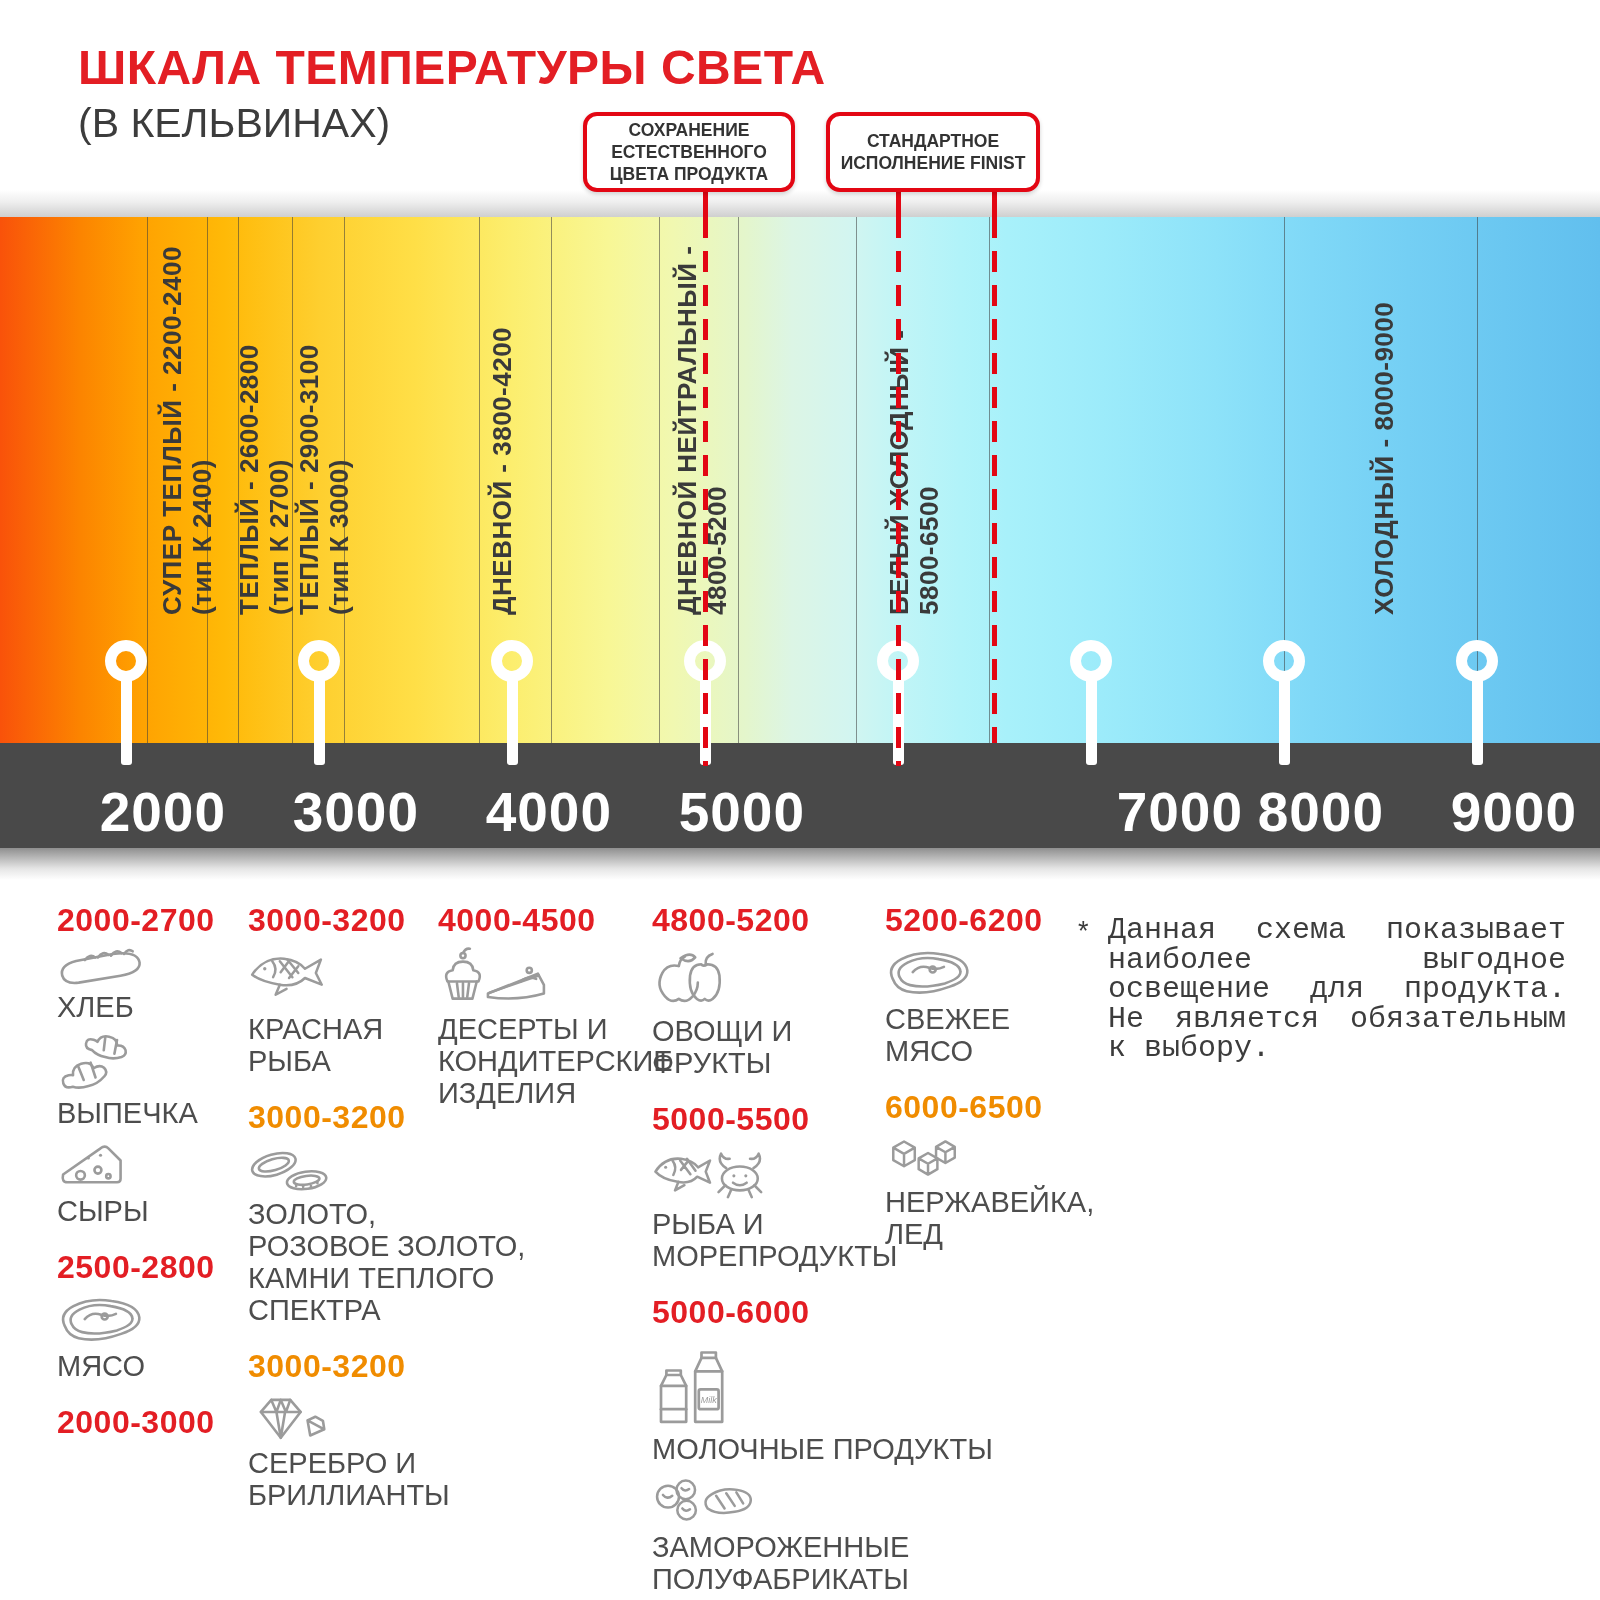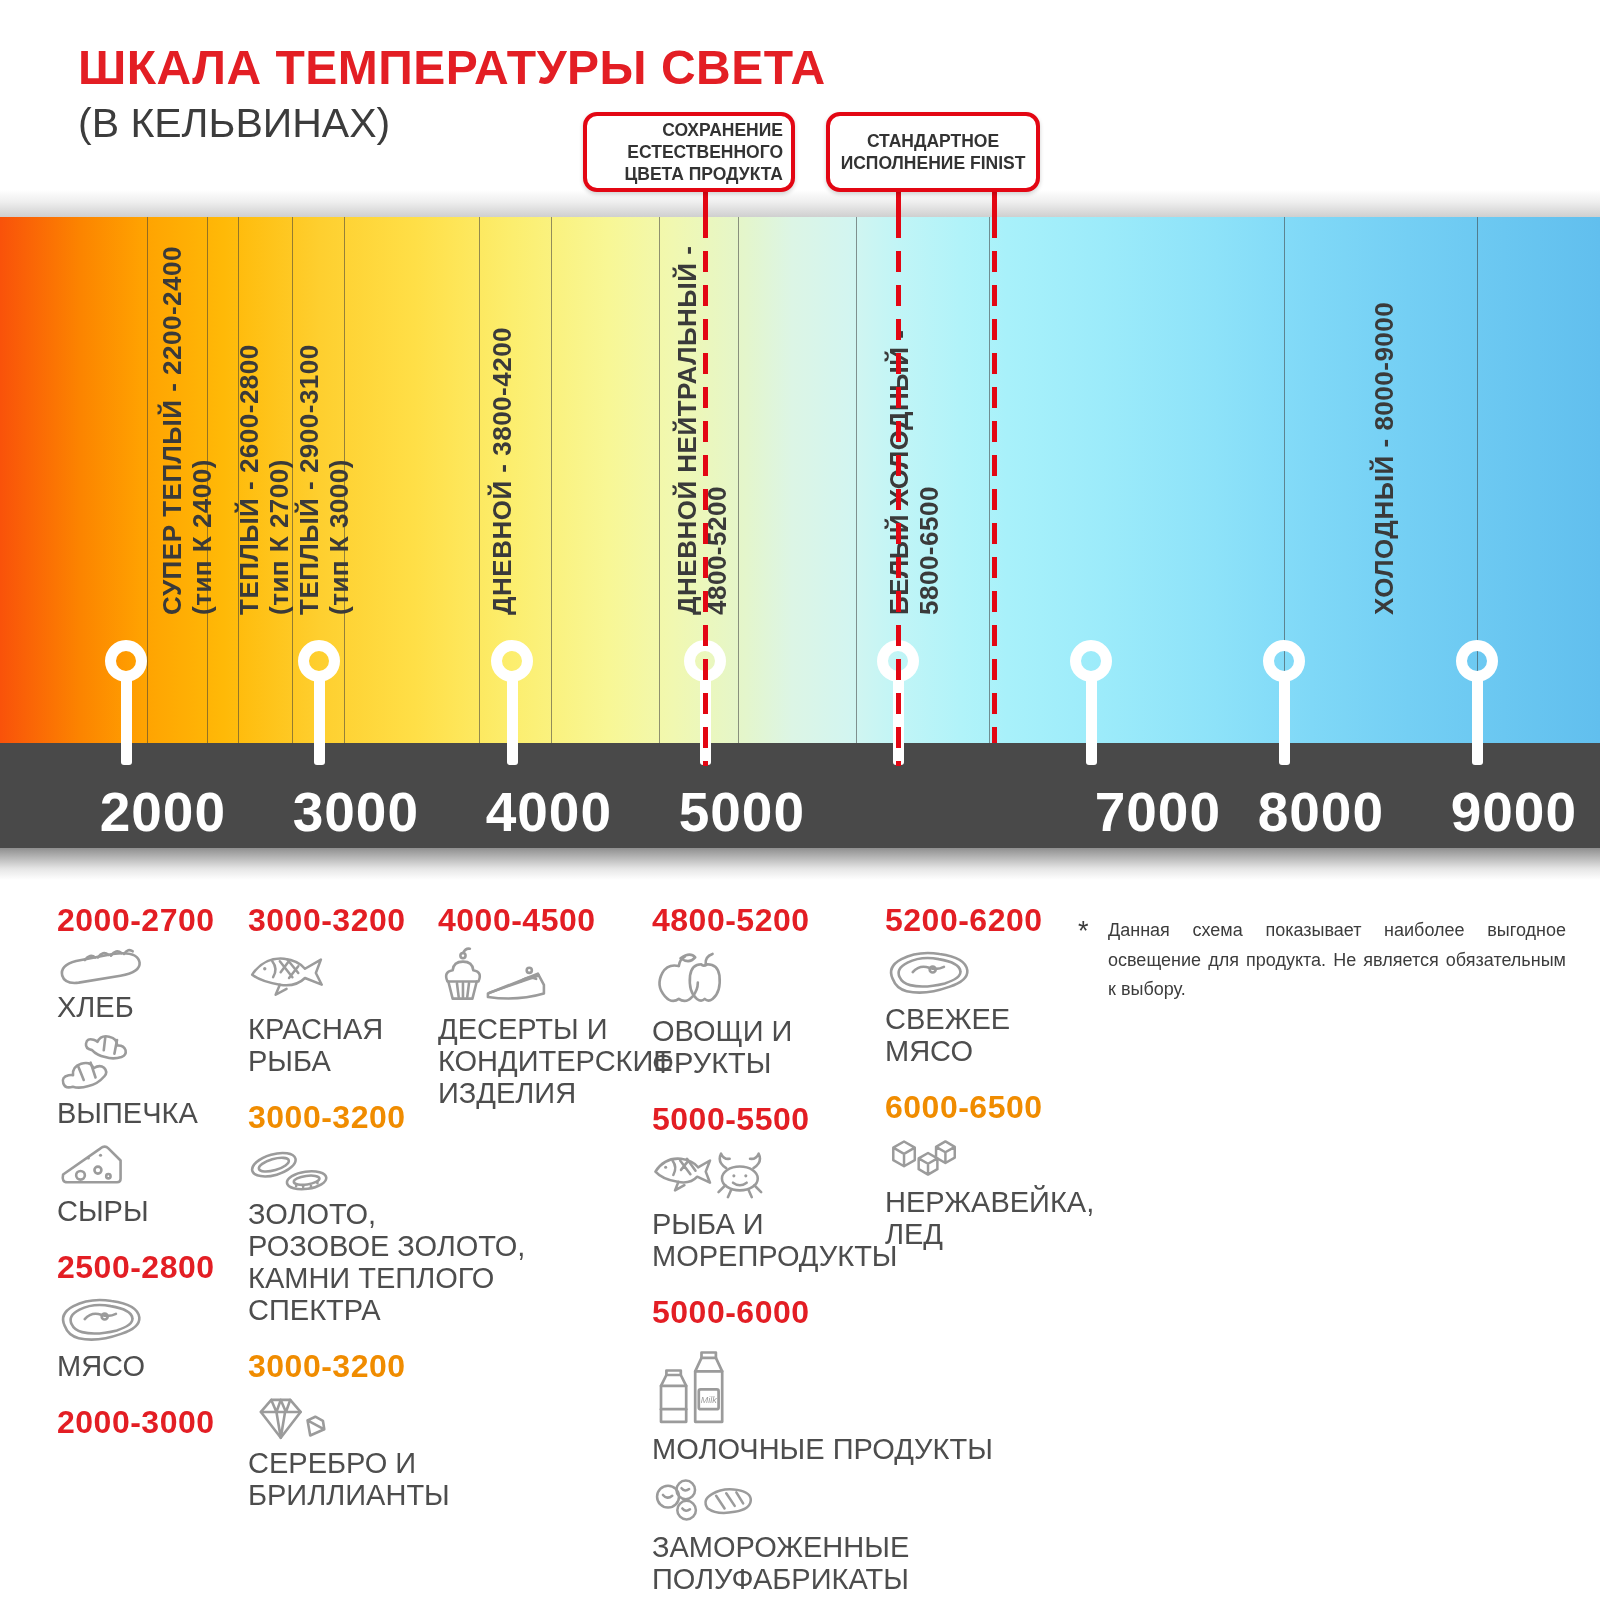--- a/index.html
+++ b/index.html
@@ -10,21 +10,21 @@
   
   .title{position:absolute;left:78px;top:40px;font-size:48px;font-weight:bold;
          color:var(--accent-red);letter-spacing:.5px;white-space:nowrap;}
   .subtitle{position:absolute;left:78px;top:100px;font-size:41px;color:#3c3c3c;white-space:nowrap;}
 
   
   .callout{position:absolute;top:112px;height:80px;background:#fff;border:4px solid var(--dash-red);
            border-radius:14px;display:flex;align-items:center;justify-content:center;text-align:center;
            font-size:17.5px;font-weight:bold;color:#333;line-height:22px;z-index:12;
            box-shadow:0 2px 4px rgba(0,0,0,.18);padding:4px 8px;box-sizing:border-box;}
-  .callout-1{left:583px;width:212px;text-align:right;}
+  .callout-1{left:583px;width:212px;}
   .callout-2{left:826px;width:214px;}
   .callout-stem{position:absolute;top:192px;width:5px;height:27px;background:var(--dash-red);z-index:11;}
 
   
   #scale{position:absolute;left:0;top:190px;width:1600px;height:690px;}
   .pre-shadow{position:absolute;left:0;top:0;width:1600px;height:27px;
               background:linear-gradient(180deg,#ffffff 0%,#eeeeee 45%,#cfcfcf 100%);}
   #color-bar{position:absolute;left:0;top:27px;width:1600px;height:526px;}
   #axis-bar{position:absolute;left:0;top:553px;width:1600px;height:105px;background:#494949;}
   .post-shadow{position:absolute;left:0;top:658px;width:1600px;height:32px;
@@ -44,22 +44,22 @@
   
   #legend{position:absolute;left:0;top:880px;width:1600px;height:720px;}
   .legend-col{position:absolute;top:0;}
   .range-head{margin:22px 0 6px 0;font-size:32px;font-weight:bold;letter-spacing:.5px;white-space:nowrap;}
   .range-red{color:var(--accent-red);}
   .range-orange{color:var(--accent-orange);}
   .product{margin-top:8px;}
   .prod-icon{margin-bottom:4px;display:flex;align-items:flex-end;}
   .prod-label{font-size:29px;line-height:32px;color:#4d4d4d;white-space:pre-line;width:max-content;}
 
-  .footnote{position:absolute;left:1108px;top:916px;width:458px;font-size:18px;line-height:29.5px;
-            color:#3c3c3c;text-align:justify;}
+  .footnote{position:absolute;left:1108px;top:916px;width:458px;font-size:30px;line-height:29.5px;
+            color:#3c3c3c;text-align:justify;font-family:Liberation Mono, monospace;}
   .footnote-marker{position:absolute;left:1078px;top:916px;font-size:27px;color:#3c3c3c;}
 
   svg{display:block;}
 </style>
 </head>
 <body>
 
 <div class="page">
 
   <div class="title">ШКАЛА ТЕМПЕРАТУРЫ СВЕТА</div>
@@ -125,21 +125,21 @@
       <div class="pin-stem" style="left: 506.5px;"></div>
       <div class="pin-ring" style="left: 491px;"></div>
       <div class="tick-label" style="left: 412px;">4000</div>
       <div class="pin-stem" style="left: 699.5px;"></div>
       <div class="pin-ring" style="left: 684px;"></div>
       <div class="tick-label" style="left: 605px;">5000</div>
       <div class="pin-stem" style="left: 892.5px;"></div>
       <div class="pin-ring" style="left: 877px;"></div>
       <div class="pin-stem" style="left: 1085.5px;"></div>
       <div class="pin-ring" style="left: 1070px;"></div>
-      <div class="tick-label" style="left: 1021px;">7000</div>
+      <div class="tick-label" style="left: 1043px;">7000</div>
       <div class="pin-stem" style="left: 1278.5px;"></div>
       <div class="pin-ring" style="left: 1263px;"></div>
       <div class="tick-label" style="left: 1184px;">8000</div>
       <div class="pin-stem" style="left: 1471.5px;"></div>
       <div class="pin-ring" style="left: 1456px;"></div>
       <div class="tick-label" style="left: 1377px;">9000</div>
       <div class="dash-line" style="left: 702.5px; height: 549px;"></div>
       <div class="dash-line" style="left: 895.5px; height: 549px;"></div>
       <div class="dash-line" style="left: 992px; height: 526px;"></div>
     </div>

